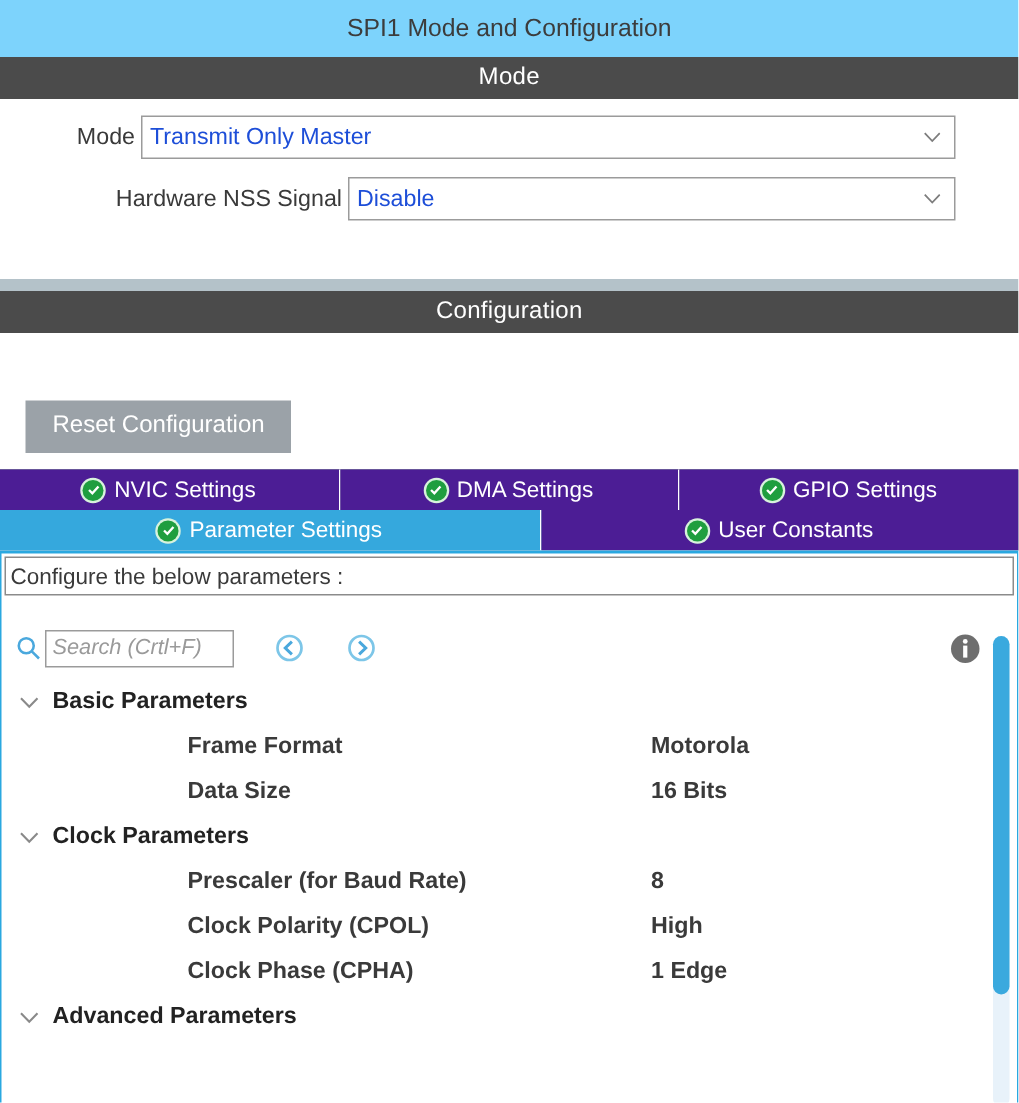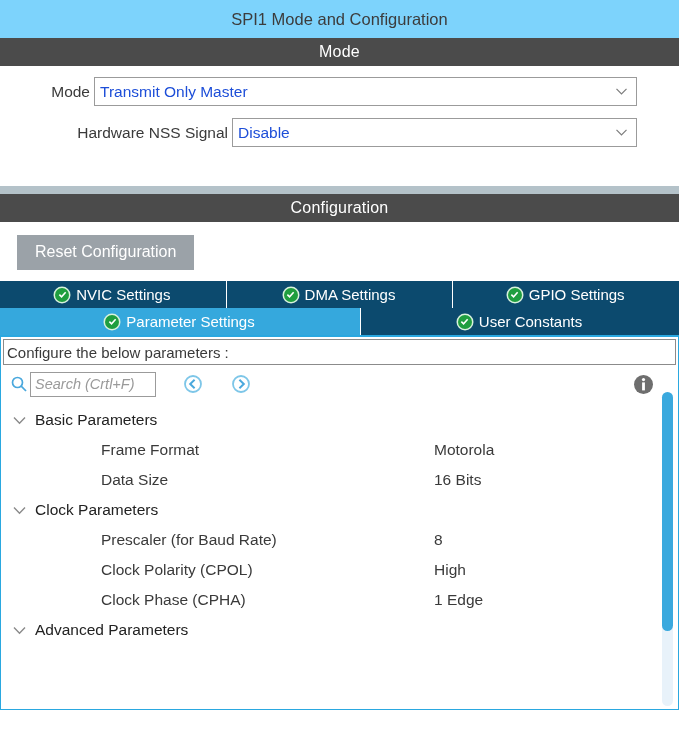--- a/index.html
+++ b/index.html
@@ -96,41 +96,42 @@
     height: 7px;
   }
   .chev svg { display: block; }
 
   
   .config-body {
     background: #ffffff;
   }
   .reset-wrap {
     padding: 13px 0 11px 17px;
+    margin-top: 32px;
   }
   .reset-btn {
     display: inline-block;
     background: #9ba2a8;
     color: #ffffff;
     font-size: 16px;
     padding: 9px 18px 10px 18px;
     border: 0;
     line-height: 1;
     cursor: pointer;
   }
 
   
   .tab-row {
     display: flex;
     height: 27px;
     background: #0d2240;
   }
   .tab {
     flex: 1 1 0;
-    background: #0c4a6e;
+    background: #4c1d95;
     color: #ffffff;
     display: flex;
     align-items: center;
     justify-content: center;
     font-size: 15px;
     box-sizing: border-box;
     border-right: 1px solid #ffffff;
     cursor: pointer;
     white-space: nowrap;
   }
@@ -158,21 +159,21 @@
   .param-panel {
     border: 1px solid #2aa8e0;
     border-top: 2px solid #2aa8e0;
     box-sizing: border-box;
     background: #ffffff;
     height: 375px;
     position: relative;
     overflow: hidden;
   }
   .configure-bar {
-    margin: 2px 2px 0 2px;
+    margin: 2px 2px 16px 2px;
     height: 26px;
     border: 1px solid #8b8b8b;
     box-sizing: border-box;
     display: flex;
     align-items: center;
     background: #ffffff;
   }
   .configure-bar span {
     font-size: 15px;
     color: #3a3a3a;
@@ -224,20 +225,21 @@
     top: 9px;
     width: 21px;
     height: 21px;
     cursor: pointer;
   }
 
   
   .tree {
     position: relative;
     padding-top: 2px;
+    font-weight: bold;
   }
   .tree-row {
     display: flex;
     align-items: center;
     height: 30px;
     font-size: 15.5px;
   }
   .tree-row.group {
     padding-left: 12px;
     color: #222222;
@@ -252,20 +254,21 @@
   .tree-row.item {
     padding-left: 100px;
     color: #3a3a3a;
   }
   .tree-row.item.disabled {
     color: #a9a9a9;
   }
   .item-name {
     flex: 0 0 auto;
     white-space: nowrap;
+    margin-left: 24px;
   }
   .item-value {
     position: absolute;
     left: 333px;
     white-space: nowrap;
   }
   .row-inner {
     position: relative;
     display: flex;
     align-items: center;

